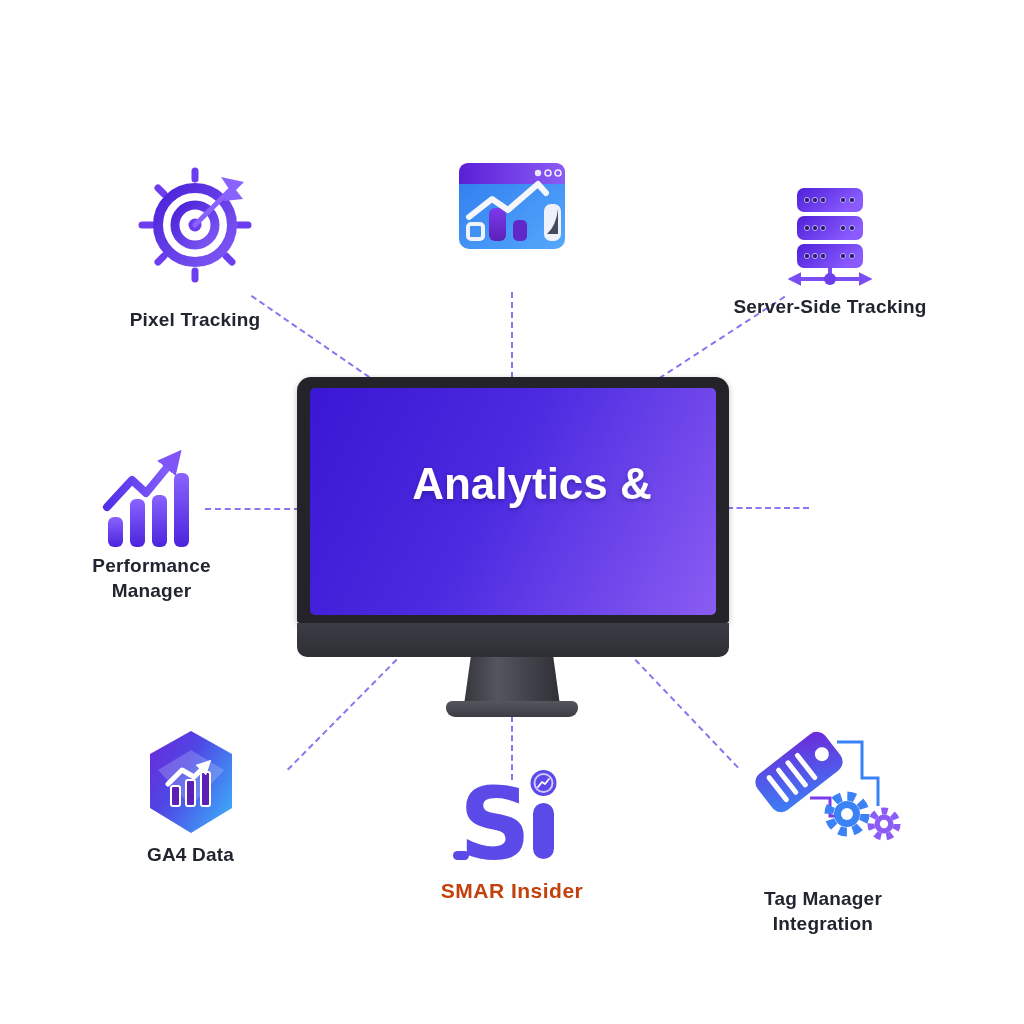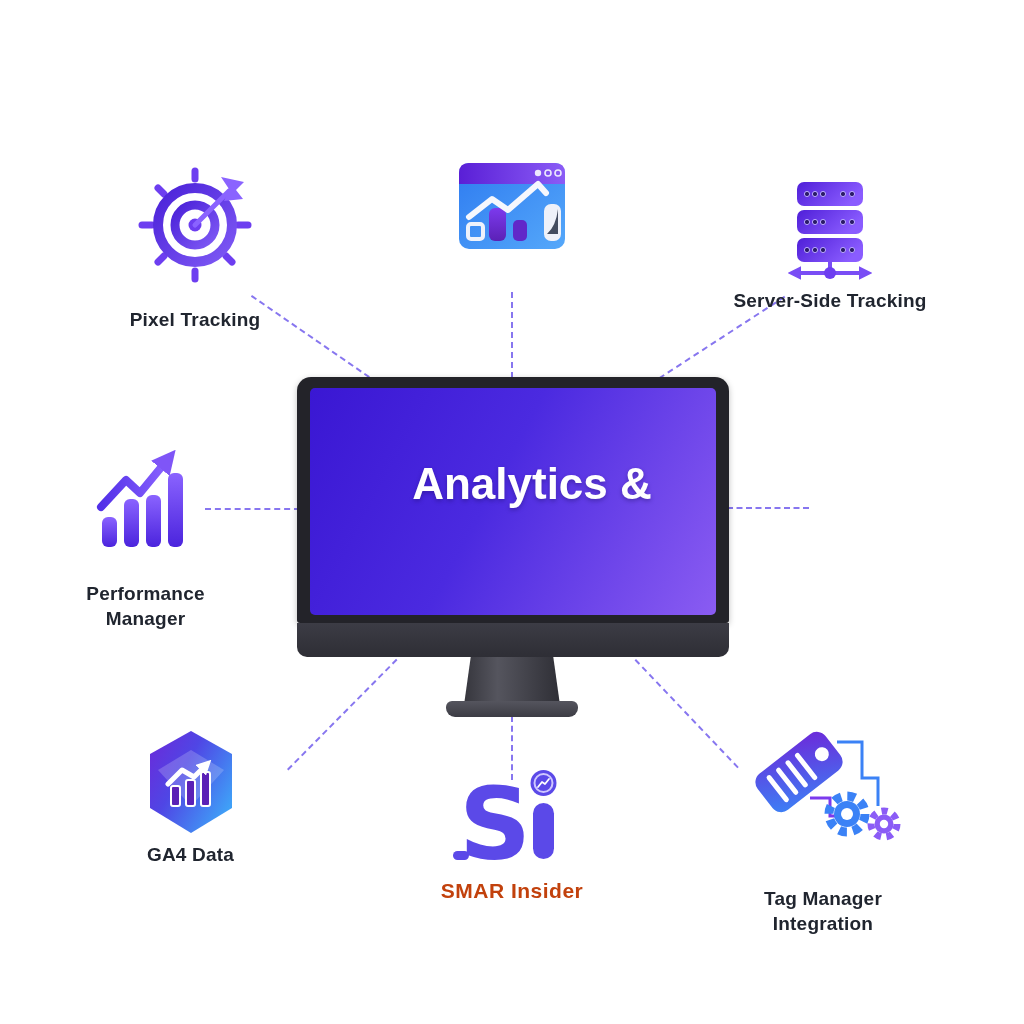--- a/index.html
+++ b/index.html
@@ -104,21 +104,21 @@
       <circle cx="102" cy="13" r="3" fill="none" stroke="#ece9fd" stroke-width="1.6"></circle>
       <rect x="12" y="64" width="15" height="15" rx="3" fill="none" stroke="#eef2fb" stroke-width="4"></rect>
       <rect x="33" y="48" width="17" height="33" rx="6" fill="url(#rtbar)"></rect>
       <rect x="57" y="60" width="14" height="21" rx="5" fill="#6128c9"></rect>
       <polyline points="13,57 36,39 52,50 82,24 90,33" fill="none" stroke="#f5f7fd" stroke-width="6" stroke-linecap="round" stroke-linejoin="round"></polyline>
       <rect x="88" y="44" width="17" height="37" rx="7" fill="#eef1f9"></rect>
       <path d="M102 49 Q100 66 91 74 L102 74 Z" fill="#434c5f"></path>
     </svg>
   </div>
 
-  <div class="feature" style="left:730px;top:178px;width:200px;">
+  <div class="feature" style="left:730px;top:184px;width:200px;">
     <svg width="98" height="106" viewBox="0 0 98 106">
       <defs>
         <linearGradient id="srv" x1="0" y1="0" x2="1" y2="0.4">
           <stop offset="0" stop-color="#4f1fd8"></stop>
             <stop offset="1" stop-color="#8a5cff"></stop>
         </linearGradient>
         <marker id="sarr" viewBox="0 0 10 10" refX="6" refY="5" markerWidth="3.4" markerHeight="3.4" orient="auto-start-reverse">
           <path d="M0 0 L10 5 L0 10 Z" fill="#7a4df5"></path>
         </marker>
       </defs>
@@ -144,21 +144,21 @@
         <circle cx="62" cy="72" r="2.6"></circle>
           <circle cx="71" cy="72" r="2.6"></circle>
       </g>
       <line x1="49" y1="84" x2="49" y2="94" stroke="#7a4df5" stroke-width="4"></line>
       <line x1="12" y1="95" x2="86" y2="95" stroke="#7a4df5" stroke-width="4" marker-start="url(#sarr)" marker-end="url(#sarr)"></line>
       <circle cx="49" cy="95" r="6" fill="#6d3ef0"></circle>
     </svg>
     <div class="label">Server-Side Tracking</div>
   </div>
 
-  <div class="feature" style="left:48px;top:443px;width:195px;gap:28px;">
+  <div class="feature" style="left:54px;top:443px;width:195px;">
     <svg width="100" height="106" viewBox="0 0 100 106">
       <defs>
         <linearGradient id="pbar" x1="0" y1="0" x2="0" y2="1">
           <stop offset="0" stop-color="#8a63ff"></stop>
             <stop offset="1" stop-color="#4b24dd"></stop>
         </linearGradient>
         <linearGradient id="parr" x1="0" y1="0" x2="1" y2="0">
           <stop offset="0" stop-color="#5230e8"></stop>
             <stop offset="1" stop-color="#8a63ff"></stop>
         </linearGradient>

